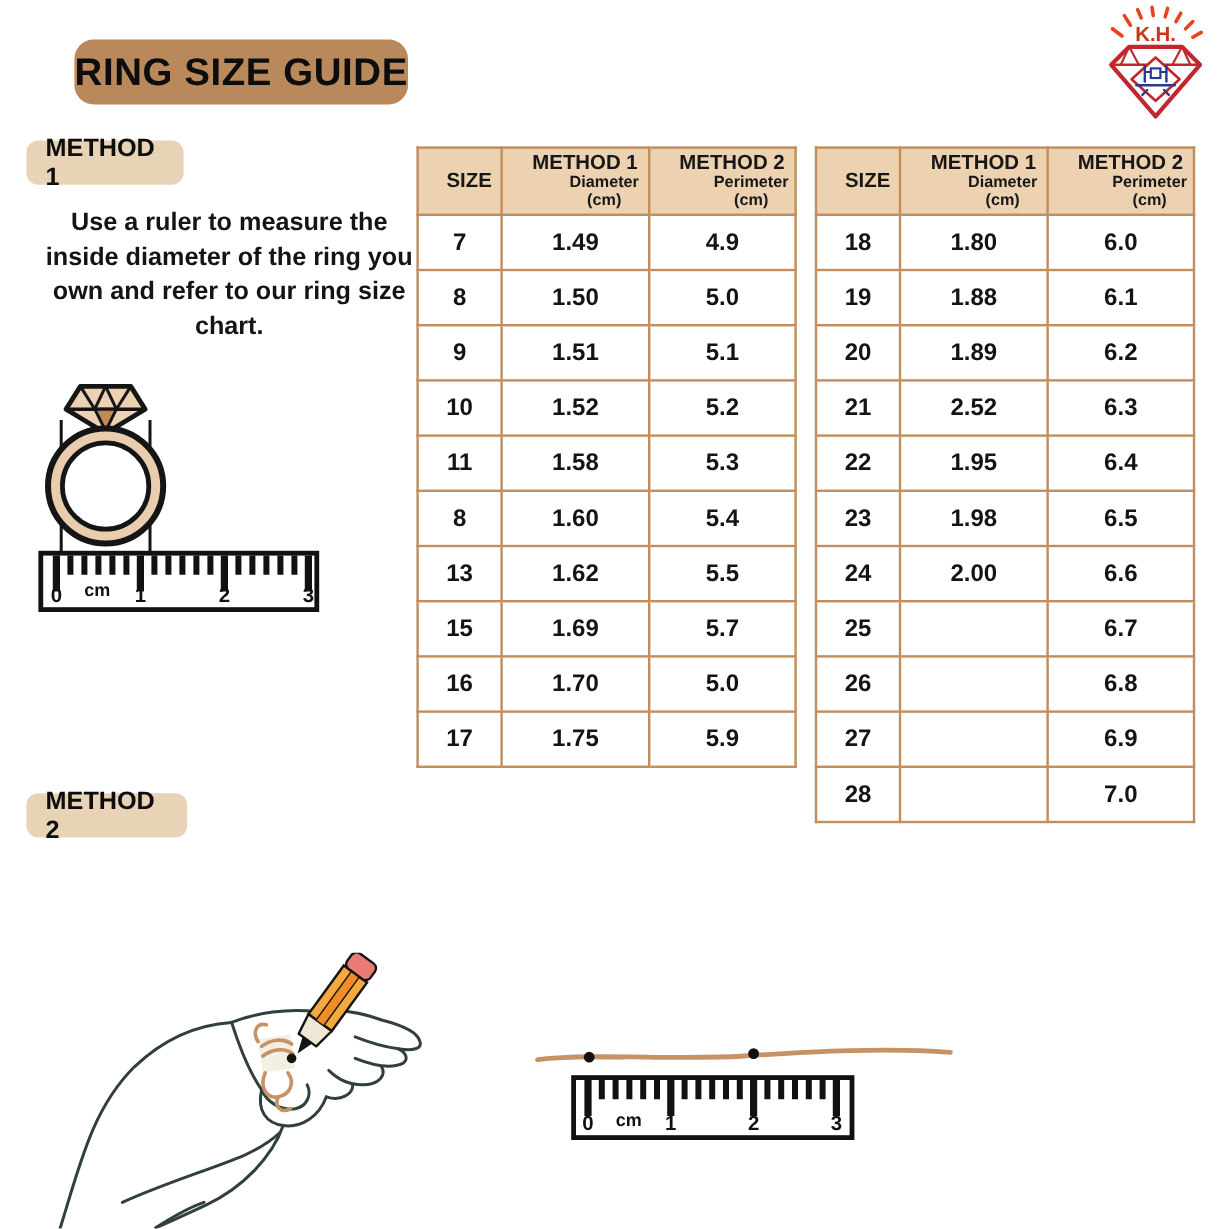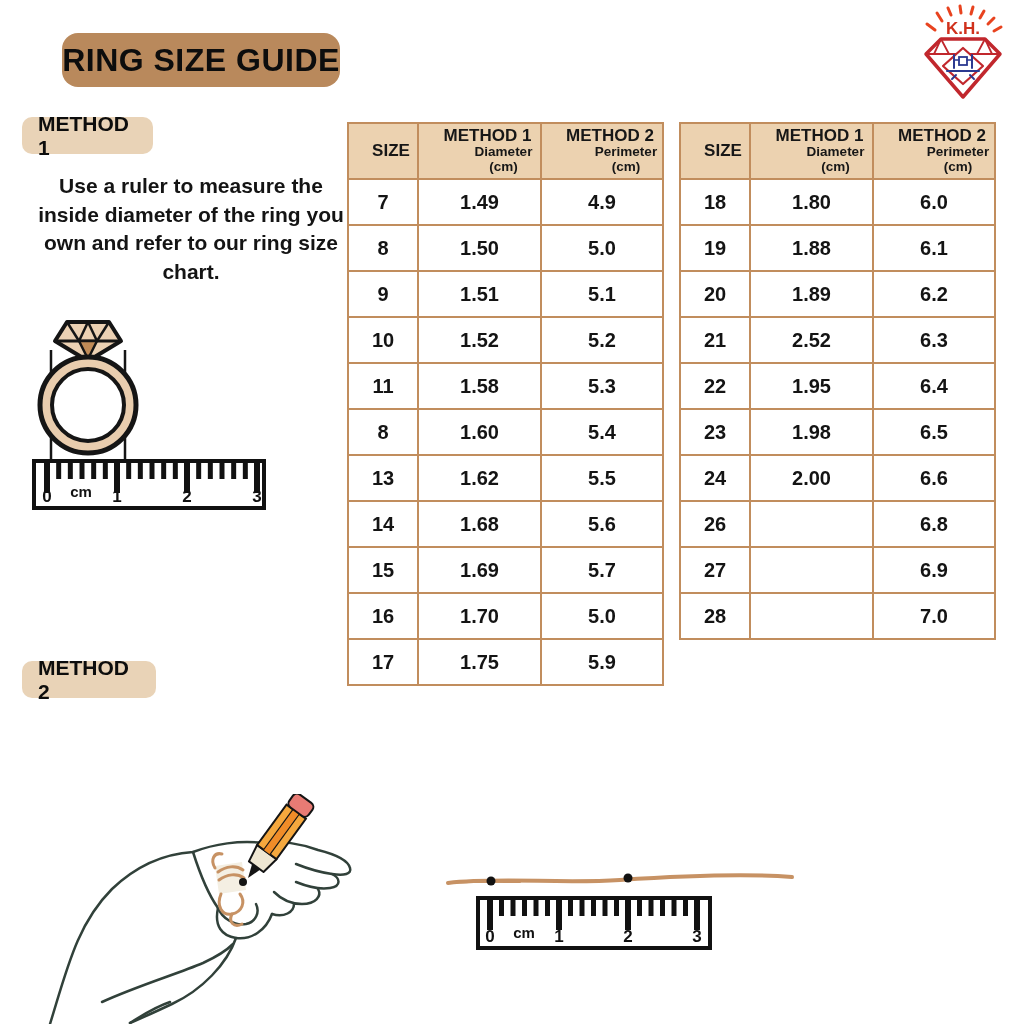--- a/index.html
+++ b/index.html
@@ -190,25 +190,20 @@
           <td>8</td>
           <td>1.60</td>
           <td>5.4</td>
         </tr>
         <tr>
           <td>13</td>
           <td>1.62</td>
           <td>5.5</td>
         </tr>
         <tr>
-          <td>14</td>
-          <td>1.68</td>
-          <td>5.6</td>
-        </tr>
-        <tr>
           <td>15</td>
           <td>1.69</td>
           <td>5.7</td>
         </tr>
         <tr>
           <td>16</td>
           <td>1.70</td>
           <td>5.0</td>
         </tr>
         <tr>
@@ -268,20 +263,25 @@
         </tr>
         <tr>
           <td>23</td>
           <td>1.98</td>
           <td>6.5</td>
         </tr>
         <tr>
           <td>24</td>
           <td>2.00</td>
           <td>6.6</td>
+        </tr>
+        <tr>
+          <td>25</td>
+          <td></td>
+          <td>6.7</td>
         </tr>
         <tr>
           <td>26</td>
           <td></td>
           <td>6.8</td>
         </tr>
         <tr>
           <td>27</td>
           <td></td>
           <td>6.9</td>

